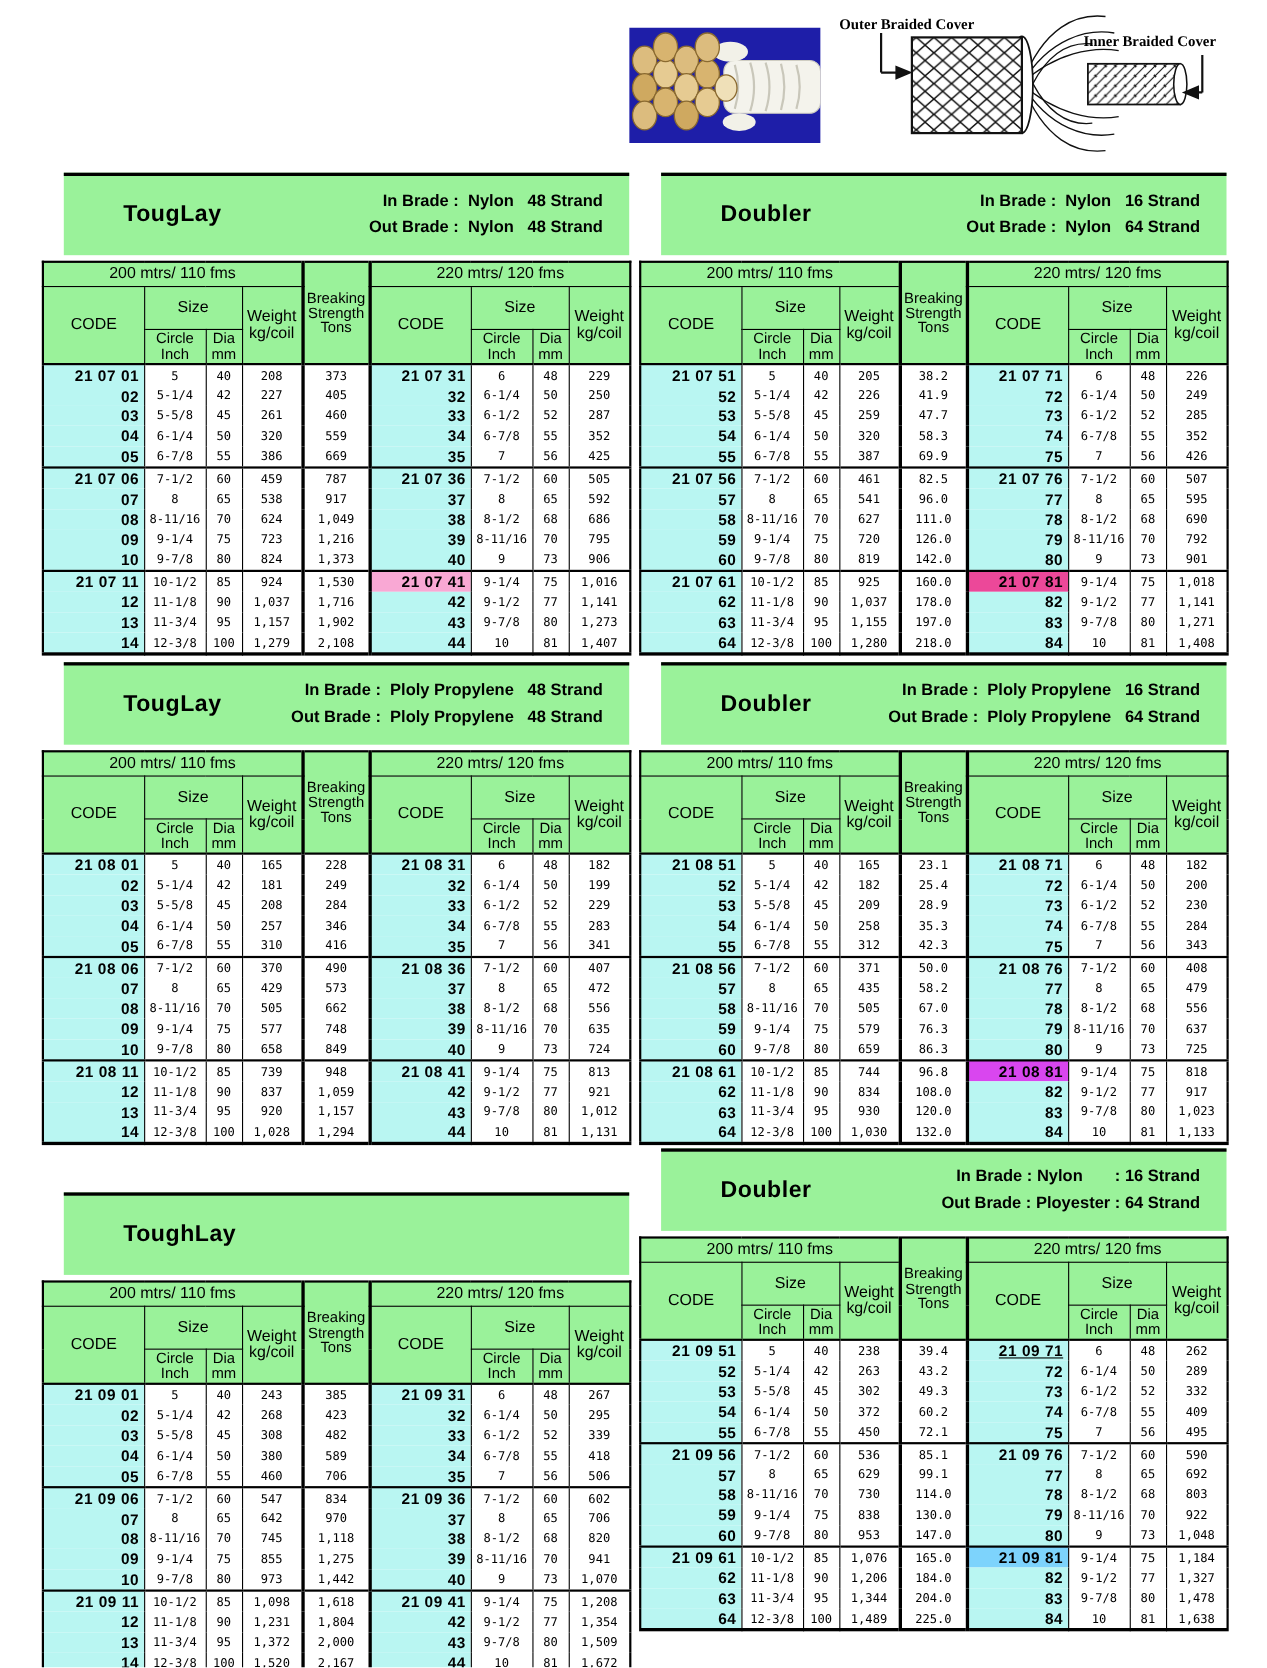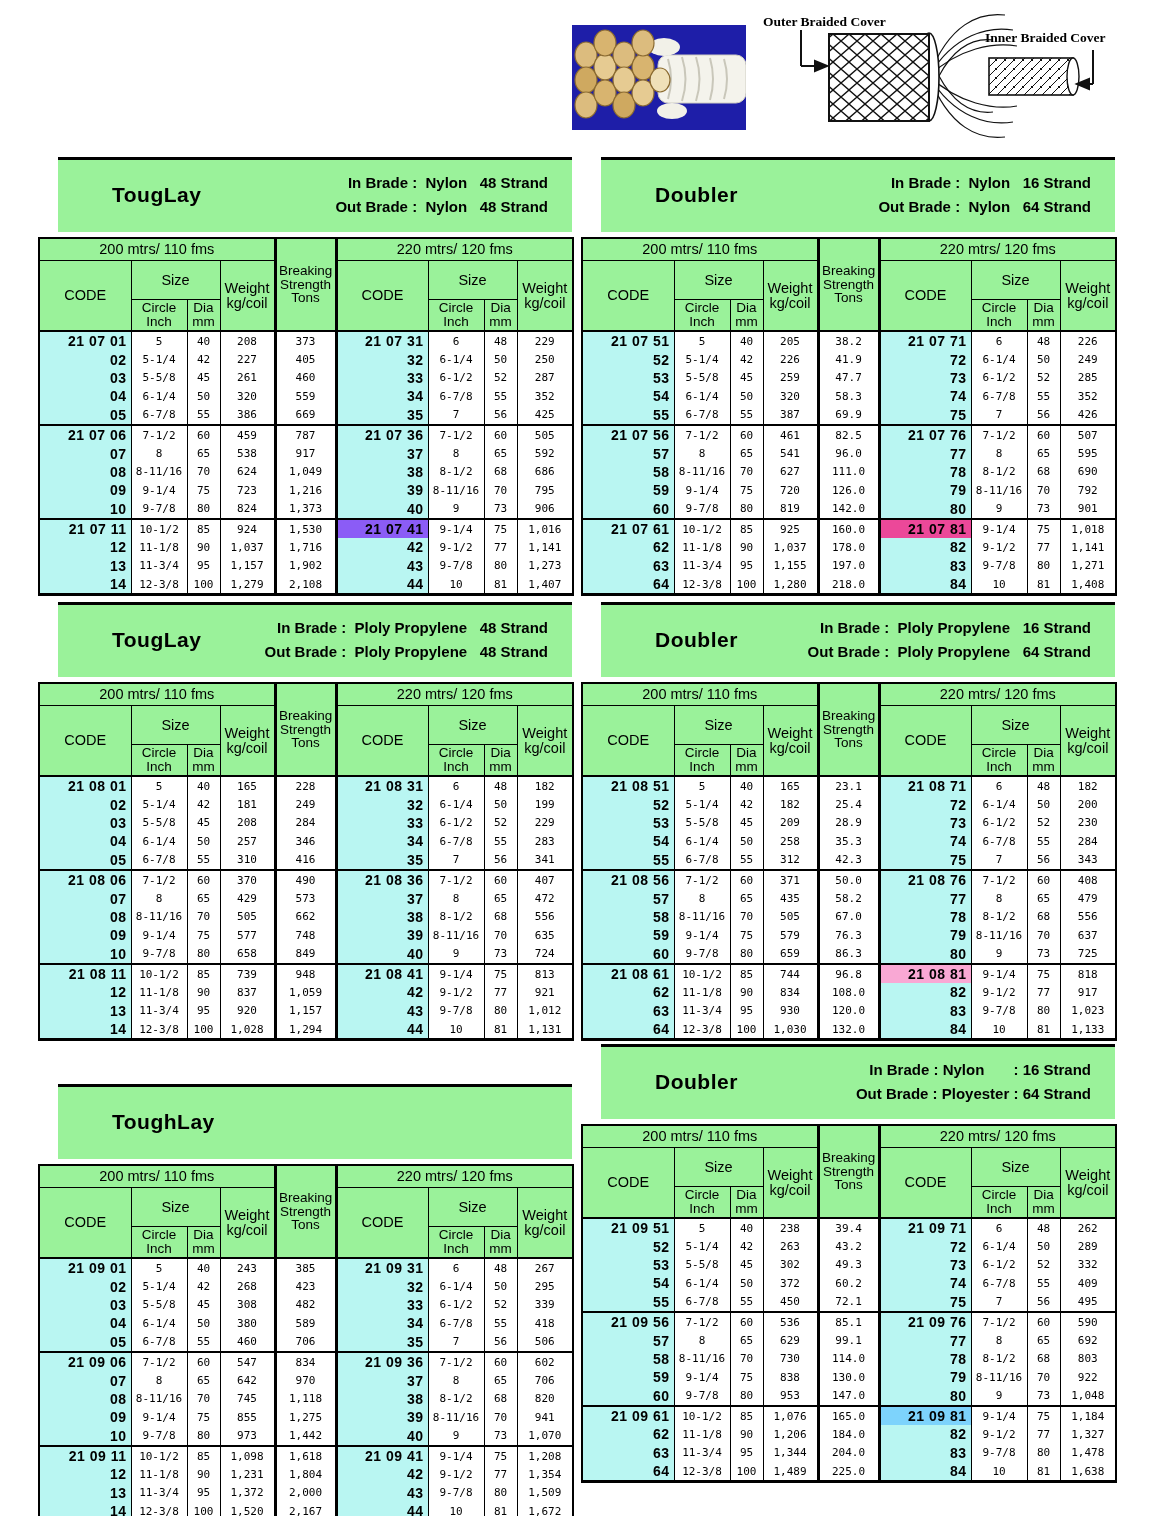--- a/index.html
+++ b/index.html
@@ -262,21 +262,21 @@
             <td>9</td>
             <td>73</td>
             <td>906</td>
           </tr>
           <tr class="gs">
             <td class="code" style="background: rgb(185, 246, 242);">21 07 11</td>
             <td>10-1/2</td>
             <td>85</td>
             <td>924</td>
             <td class="bs">1,530</td>
-            <td class="code" style="background: #8b5cf6; margin-left: 32px;">21 07 41</td>
+            <td class="code" style="background: #f9a8d4; margin-left: 32px;">21 07 41</td>
             <td>9-1/4</td>
             <td>75</td>
             <td>1,016</td>
           </tr>
           <tr>
             <td class="code" style="background: rgb(185, 246, 242);">12</td>
             <td>11-1/8</td>
             <td>90</td>
             <td>1,037</td>
             <td class="bs">1,716</td>
@@ -850,21 +850,21 @@
             <td>9</td>
             <td>73</td>
             <td>725</td>
           </tr>
           <tr class="gs">
             <td class="code" style="background: rgb(185, 246, 242);">21 08 61</td>
             <td>10-1/2</td>
             <td>85</td>
             <td>744</td>
             <td class="bs">96.8</td>
-            <td class="code" style="background: #f9a8d4; margin-top: 27px;">21 08 81</td>
+            <td class="code" style="background: #d946ef; margin-top: 27px;">21 08 81</td>
             <td>9-1/4</td>
             <td>75</td>
             <td>818</td>
           </tr>
           <tr>
             <td class="code" style="background: rgb(185, 246, 242);">62</td>
             <td>11-1/8</td>
             <td>90</td>
             <td>834</td>
             <td class="bs">108.0</td>
@@ -1131,21 +1131,21 @@
             <th class="sub" style="background: rgb(154, 242, 154);">Dia<br>mm</th>
           </tr>
         </thead>
         <tbody>
           <tr class="gs">
             <td class="code" style="background: rgb(185, 246, 242);">21 09 51</td>
             <td>5</td>
             <td>40</td>
             <td>238</td>
             <td class="bs">39.4</td>
-            <td class="code" style="background: rgb(185, 246, 242);">21 09 71</td>
+            <td class="code" style="background: rgb(185, 246, 242); text-decoration: underline;">21 09 71</td>
             <td>6</td>
             <td>48</td>
             <td>262</td>
           </tr>
           <tr>
             <td class="code" style="background: rgb(185, 246, 242);">52</td>
             <td>5-1/4</td>
             <td>42</td>
             <td>263</td>
             <td class="bs">43.2</td>

